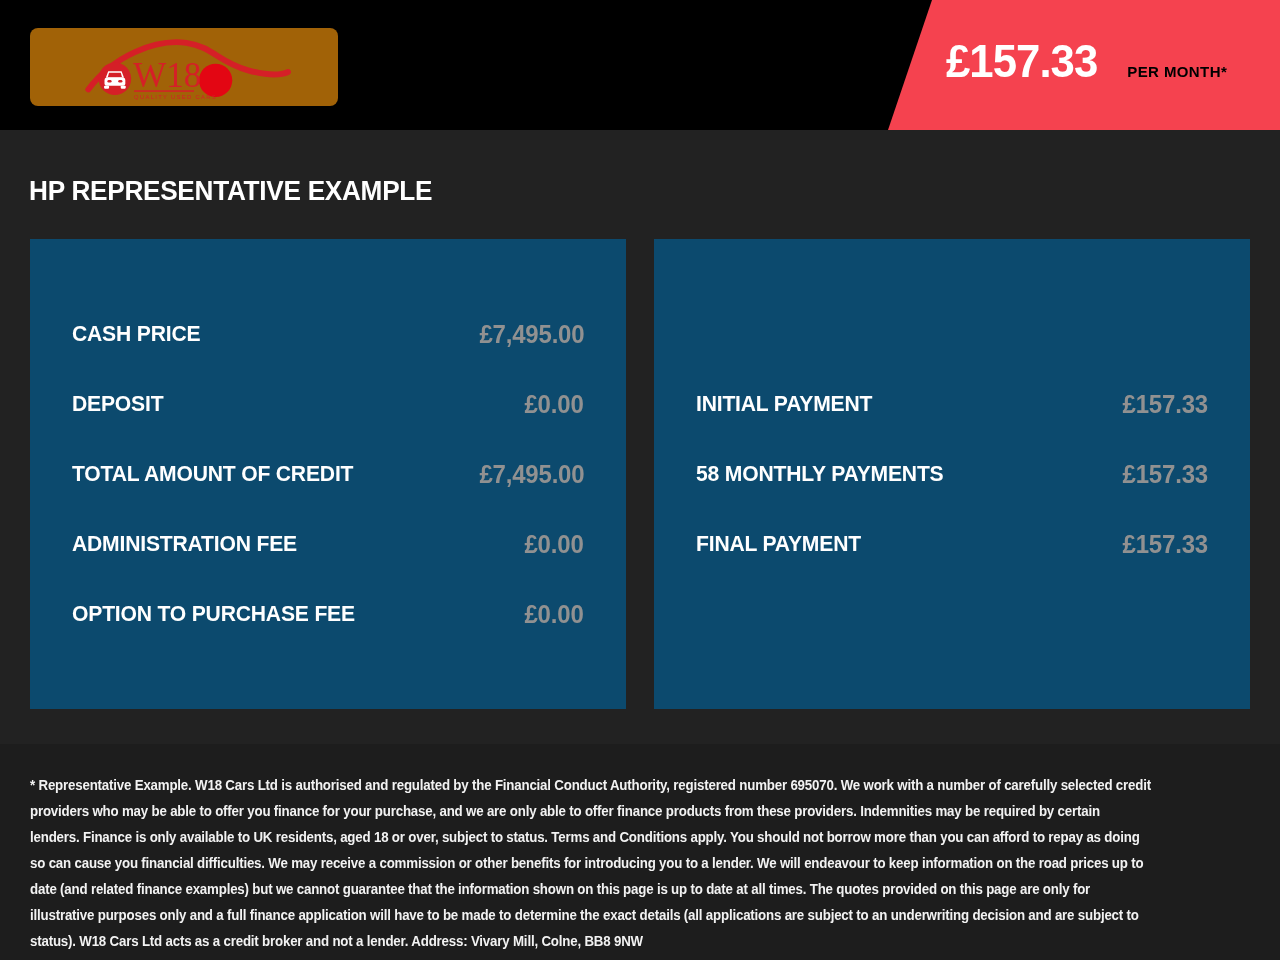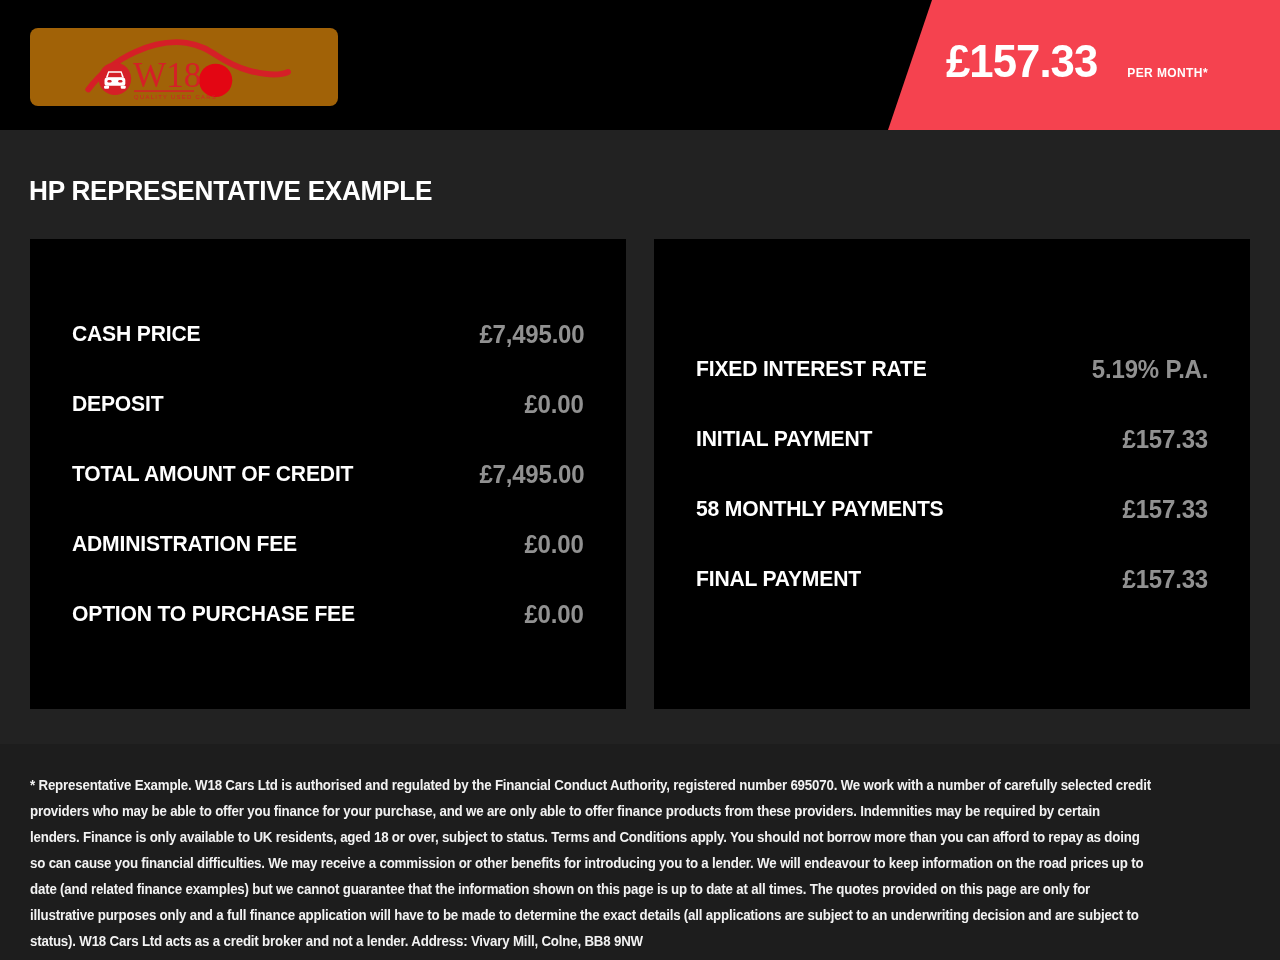--- a/index.html
+++ b/index.html
@@ -25,32 +25,32 @@
   }
   .banner-inner{
     display:flex;align-items:baseline;gap:22px;
     padding:38px 0 0 58px;
   }
   .banner-amount{
     color:#fff;font-size:46px;font-weight:bold;line-height:1;
     letter-spacing:-1px;transform:scaleX(.95);transform-origin:left center;
   }
   .banner-period{
-    color:#ffffff;font-size:12px;font-weight:bold;letter-spacing:.4px;
+    color:#000000;font-size:15px;font-weight:bold;letter-spacing:.4px;
   }
   
   .main{background:#222222;padding-bottom:35px;}
   .page-title{
     margin:0;padding:46px 0 0 30px;
     color:#fff;font-size:27px;font-weight:bold;line-height:31px;
     letter-spacing:-.3px;transform:scaleX(.97);transform-origin:left center;
   }
   .panels{display:flex;gap:28px;margin:32px 30px 0 30px;}
   .panel{
-    flex:1;height:470px;background:#000000;box-sizing:border-box;
+    flex:1;height:470px;background:#0c4a6e;box-sizing:border-box;
     padding:25px 42px;display:flex;flex-direction:column;justify-content:center;
   }
   .frow{display:flex;justify-content:space-between;align-items:center;height:70px;}
   .frow .lbl{
     color:#fff;font-weight:bold;font-size:22px;letter-spacing:-.2px;
     transform:scaleX(.96);transform-origin:left center;white-space:nowrap;
   }
   .frow .val{
     color:#919191;font-weight:bold;font-size:25px;letter-spacing:-.2px;
     transform:scaleX(.96);transform-origin:right center;white-space:nowrap;
@@ -123,24 +123,20 @@
         <span class="val">£0.00</span>
       </div>
       <div class="frow">
         <span class="lbl">OPTION TO PURCHASE FEE</span>
         <span class="val">£0.00</span>
       </div>
     </div>
 
     <div class="panel">
       <div class="frow">
-        <span class="lbl">FIXED INTEREST RATE</span>
-        <span class="val">5.19% P.A.</span>
-      </div>
-      <div class="frow">
         <span class="lbl">INITIAL PAYMENT</span>
         <span class="val">£157.33</span>
       </div>
       <div class="frow">
         <span class="lbl">58 MONTHLY PAYMENTS</span>
         <span class="val">£157.33</span>
       </div>
       <div class="frow">
         <span class="lbl">FINAL PAYMENT</span>
         <span class="val">£157.33</span>

